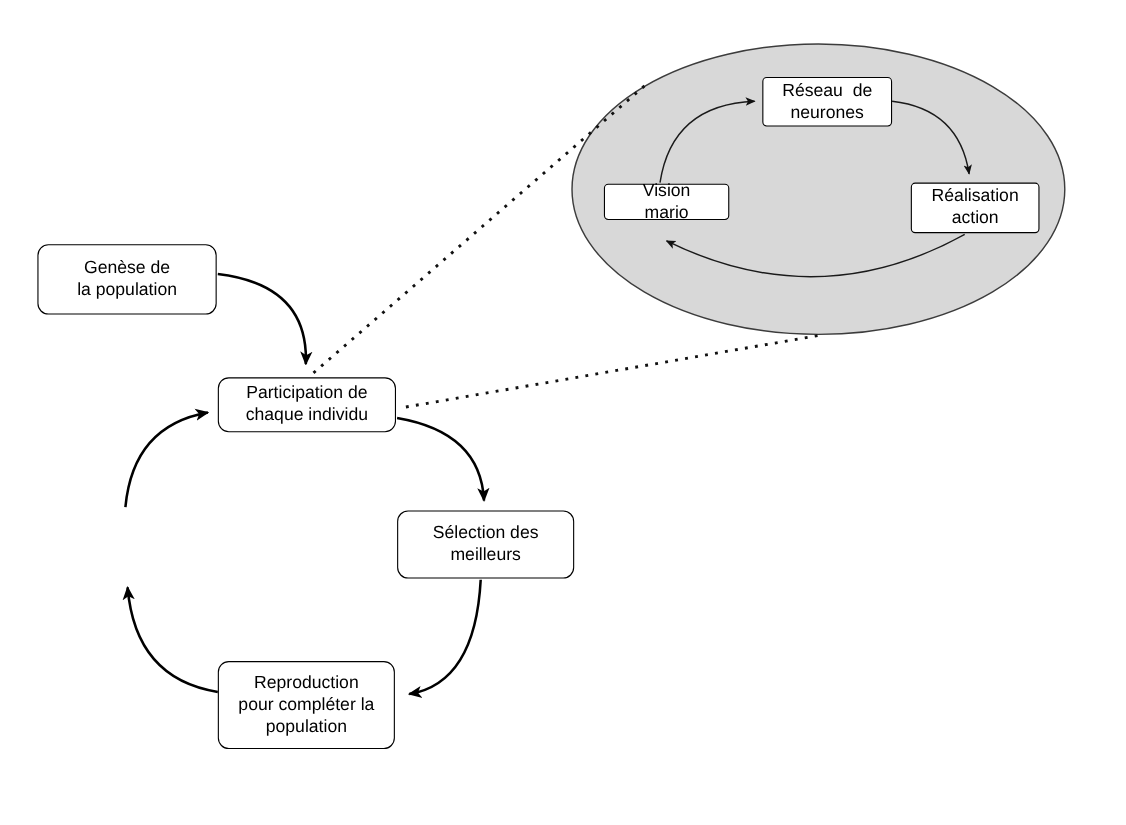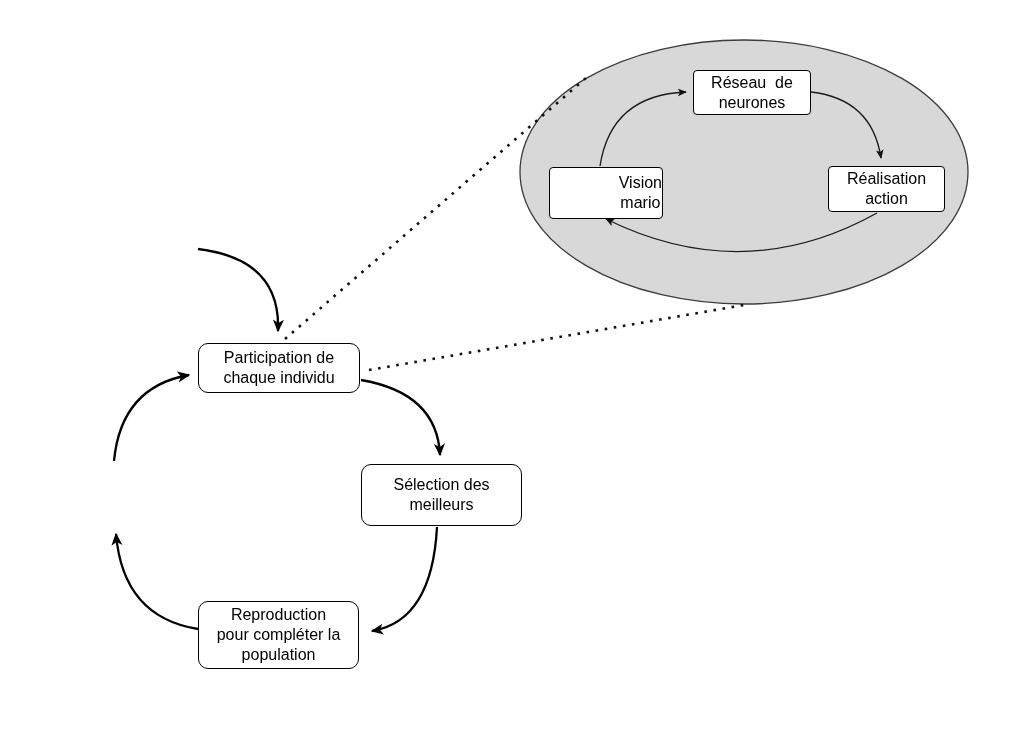--- a/index.html
+++ b/index.html
@@ -37,26 +37,26 @@
     line-height: 20px;
     white-space: pre-wrap;
     z-index: 2;
   }
   .node.small { border-radius: 4px; border-width: 1.4px; }
 
   
   .n-genese        { left: 34px;  top: 222px; width: 163px; height: 64px; }
   .n-participation { left: 198px; top: 343px; width: 162px; height: 50px; }
   .n-selection     { left: 361px; top: 464px; width: 161px; height: 62px; }
-  .n-reproduction  { left: 198px; top: 601px; width: 161px; height: 68px; }
+  .n-reproduction  { left: 198px; top: 601px; width: 161px; height: 80px; }
   .n-mutation      { left: 35px;  top: 464px; width: 162px; height: 62px; }
 
   
   .n-reseau        { left: 693px; top: 70px;  width: 118px; height: 45px; }
-  .n-vision        { left: 549px; top: 167px; width: 114px; height: 52px; justify-content: flex-end; }
+  .n-vision        { left: 549px; top: 167px; width: 114px; height: 33px; }
   .n-realisation   { left: 828px; top: 166px; width: 117px; height: 46px; }
 </style>
 </head>
 <body>
 
 <div class="stage">
 
   <svg class="layer" viewBox="0 0 1024 750" aria-hidden="true">
     <defs>
       <marker id="ah-big" viewBox="0 0 10 10" refX="9" refY="5" markerWidth="5.5" markerHeight="5.5" orient="auto" markerUnits="strokeWidth">
@@ -76,20 +76,24 @@
     <path d="M 361 380 Q 437 393 440 455" fill="none" stroke="#000000" stroke-width="2.3" marker-end="url(#ah-big)"></path>
     <path d="M 437 527 Q 432 621 372 631" fill="none" stroke="#000000" stroke-width="2.3" marker-end="url(#ah-big)"></path>
     <path d="M 198 629 Q 123 617 116 534" fill="none" stroke="#000000" stroke-width="2.3" marker-end="url(#ah-big)"></path>
     <path d="M 114 461 Q 121 387 189 375" fill="none" stroke="#000000" stroke-width="2.3" marker-end="url(#ah-big)"></path>
 
     <path d="M 600 166 Q 611 95 686 92" fill="none" stroke="#1a1a1a" stroke-width="1.3" marker-end="url(#ah-small)"></path>
     <path d="M 811 92 Q 872 99 881 158" fill="none" stroke="#1a1a1a" stroke-width="1.3" marker-end="url(#ah-small)"></path>
     <path d="M 877 213 Q 744 287 606 219" fill="none" stroke="#1a1a1a" stroke-width="1.3" marker-end="url(#ah-small)"></path>
   </svg>
 
+  <div class="node n-genese">
+    <span>Genèse de
+la population</span>
+  </div>
 
   <div class="node n-participation">
     <span>Participation de
 chaque individu</span>
   </div>
 
   <div class="node n-selection">
     <span>Sélection des
 meilleurs</span>
   </div>

